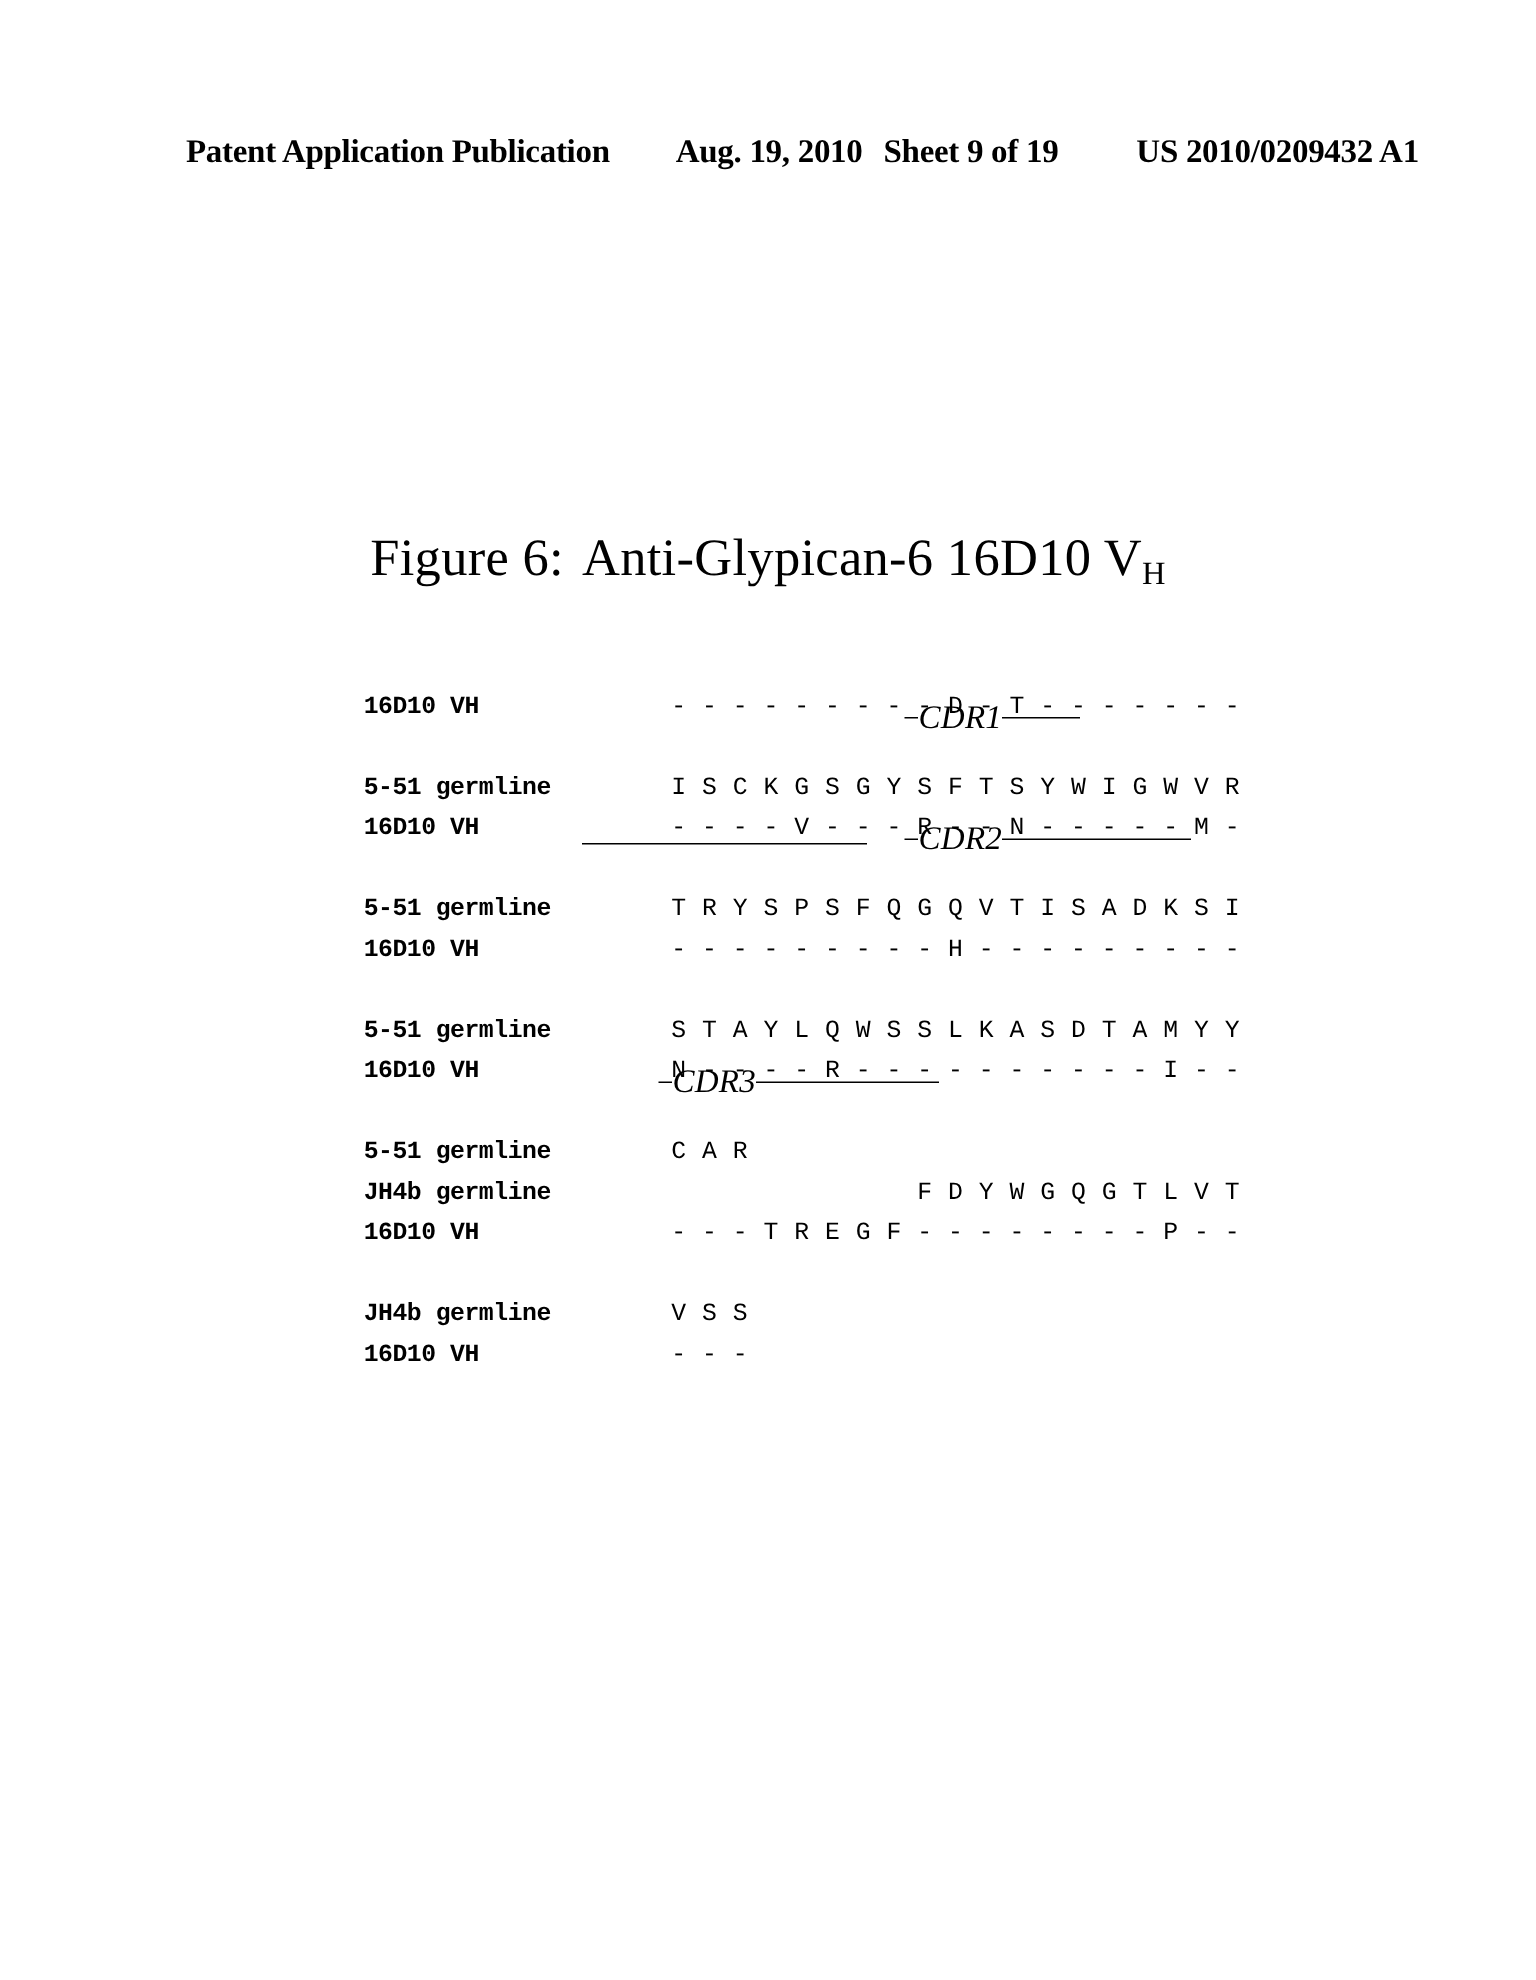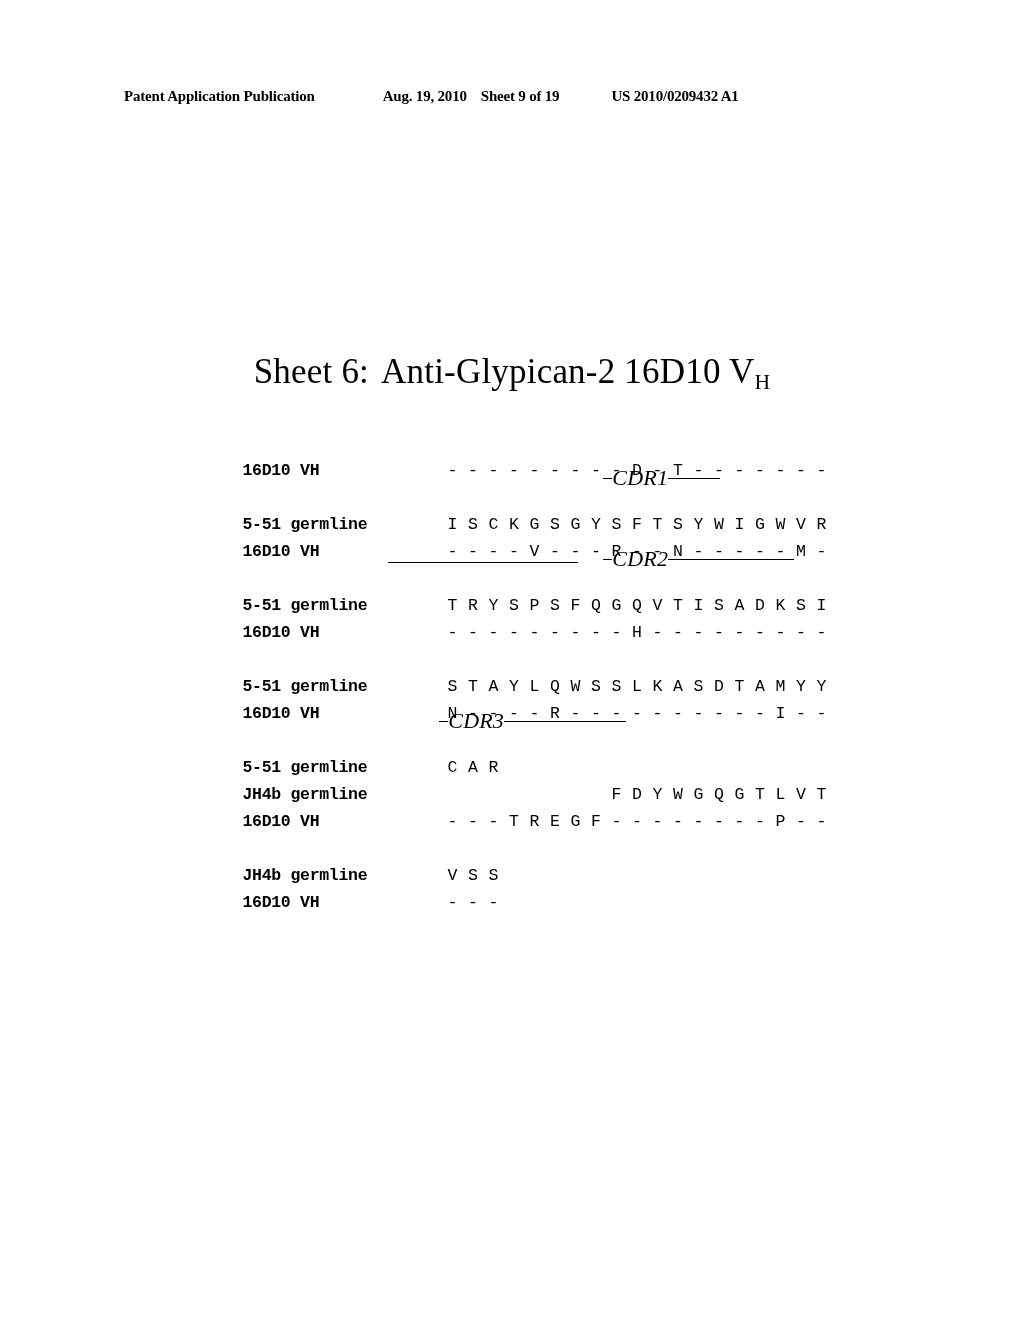--- a/index.html
+++ b/index.html
@@ -19,26 +19,26 @@
   
   .page-header {
     position: absolute;
     top: 88px;
     left: 124px;
     width: 776px;
     display: flex;
     align-items: flex-end;
     font-family: "Liberation Serif", serif;
     font-weight: bold;
-    font-size: 15px;
+    font-size: 22px;
     letter-spacing: -0.2px;
     white-space: nowrap;
   }
   .hdr-pub      { }
-  .hdr-date     { margin-left: 68px; }
+  .hdr-date     { margin-left: 44px; }
   .hdr-sheet    { margin-left: 14px; }
   .hdr-docnum   { margin-left: 52px; }
 
   
   .fig-title {
     position: absolute;
     top: 352px;
     left: 0;
     width: 1024px;
     text-align: center;
@@ -137,21 +137,21 @@
 <body>
 
 <div class="page-header">
   <span class="hdr-pub">Patent Application Publication</span>
   <span class="hdr-date">Aug. 19, 2010</span>
   <span class="hdr-sheet">Sheet 9 of 19</span>
   <span class="hdr-docnum">US 2010/0209432 A1</span>
 </div>
 
 <div class="fig-title">
-  <span>Sheet 6:</span><span class="gap"></span><span>Anti-Glypican-2 16D10 V</span><sub>H</sub>
+  <span>Figure 6:</span><span class="gap"></span><span>Anti-Glypican-6 16D10 V</span><sub>H</sub>
 </div>
 
 <div class="alignment">
 
   <div class="block">
     <div class="row">
       <span class="label">16D10 VH</span><span class="seq">- - - - - - - - - D - T - - - - - - -</span>
     </div>
   </div>
 

